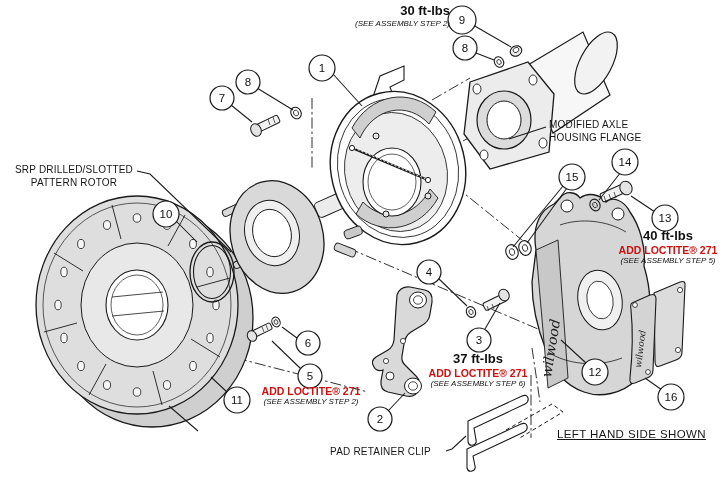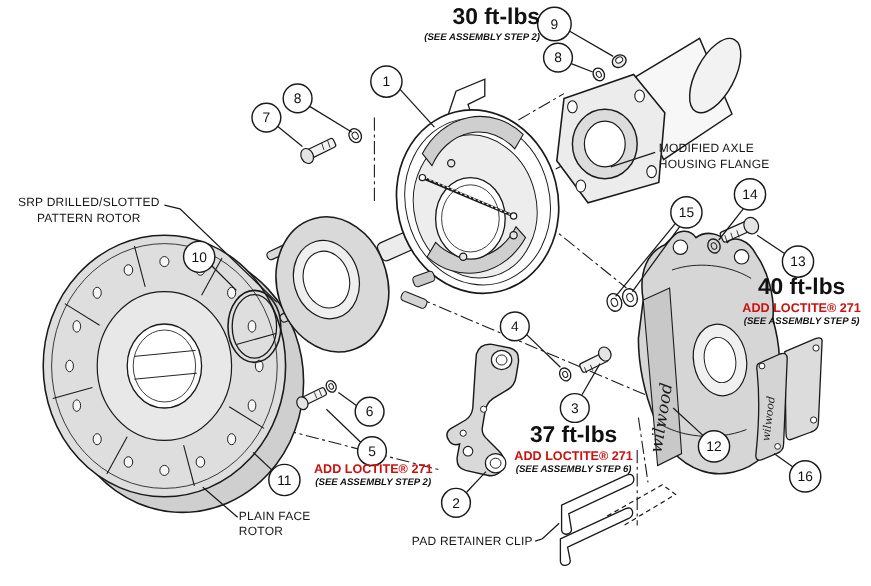--- a/index.html
+++ b/index.html
@@ -2,23 +2,23 @@
 <html><head>
 <meta charset="utf-8">
 <style>
   html,body{margin:0;padding:0;background:#fff;}
   .stage{position:relative;width:726px;height:488px;background:#fff;overflow:hidden;
          font-family:"Liberation Sans",sans-serif;color:#111;}
   svg{position:absolute;left:0;top:0;}
   .lbl{position:absolute;font-size:10px;line-height:1.3;letter-spacing:.2px;
        white-space:pre-line;color:#161616;}
   .torque{position:absolute;text-align:center;line-height:1.15;}
-  .torque .val{font-size:19px;font-weight:bold;color:#111;display:block;}
+  .torque .val{font-size:13px;font-weight:bold;color:#111;display:block;}
   .torque .loc{font-size:10.5px;font-weight:bold;color:#cc1111;display:block;}
-  .torque .step{font-size:8px;font-weight:bold;font-style:italic;color:#111;display:block;}
+  .torque .step{font-size:8px;font-weight:normal;font-style:italic;color:#111;display:block;}
   .right{text-align:right;}
   .side-note{position:absolute;font-size:11.5px;letter-spacing:.4px;color:#161616;
              text-decoration:underline;}
 </style>
 </head>
 <body>
 
 <div class="stage">
 
 <svg width="726" height="488" viewBox="0 0 726 488">
@@ -329,24 +329,22 @@
     </g>
   </g>
 </svg>
 
 <div class="lbl" style="left:10px;top:163px;width:128px;text-align:center;">SRP DRILLED/SLOTTED
 PATTERN ROTOR</div>
 
 <div class="lbl" style="left:549px;top:118px;width:120px;">MODIFIED AXLE
 HOUSING FLANGE</div>
 
-<div class="lbl" style="left:199px;top:424px;width:90px;">PLAIN FACE
-ROTOR</div>
-
-<div class="lbl" style="left:330px;top:445px;width:114px;text-align:right;">PAD RETAINER CLIP</div>
+
+<div class="lbl" style="left:330px;top:445px;width:114px;">PAD RETAINER CLIP</div>
 
 <div class="torque right" style="left:300px;top:4px;width:150px;">
   <span class="val">30 ft-lbs</span>
   <span class="step">(SEE ASSEMBLY STEP 2)</span>
 </div>
 
 <div class="torque" style="left:607px;top:229px;width:122px;">
   <span class="val">40 ft-lbs</span>
   <span class="loc">ADD LOCTITE® 271</span>
   <span class="step">(SEE ASSEMBLY STEP 5)</span>
@@ -356,14 +354,15 @@
   <span class="val">37 ft-lbs</span>
   <span class="loc">ADD LOCTITE® 271</span>
   <span class="step">(SEE ASSEMBLY STEP 6)</span>
 </div>
 
 <div class="torque" style="left:249px;top:385px;width:124px;">
   <span class="loc">ADD LOCTITE® 271</span>
   <span class="step">(SEE ASSEMBLY STEP 2)</span>
 </div>
 
+<div class="side-note" style="left:557px;top:428px;">LEFT HAND SIDE SHOWN</div>
 
 </div>
 
 </body></html>

